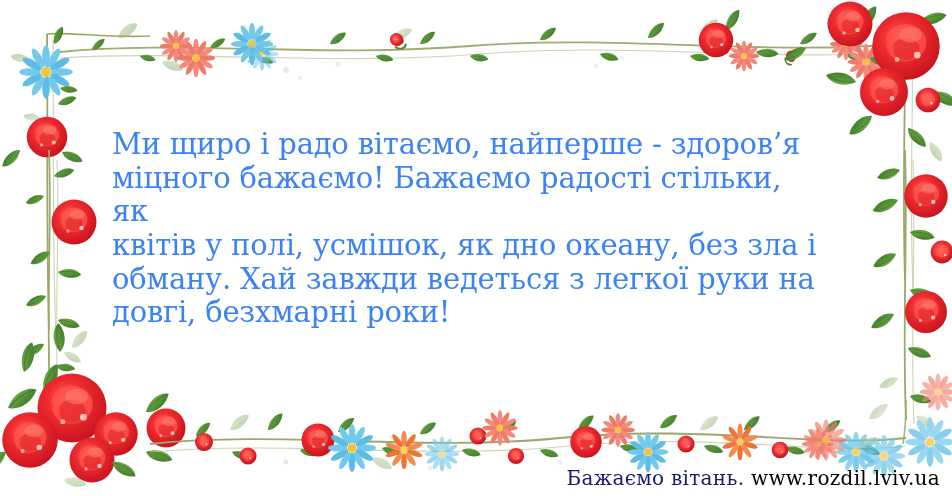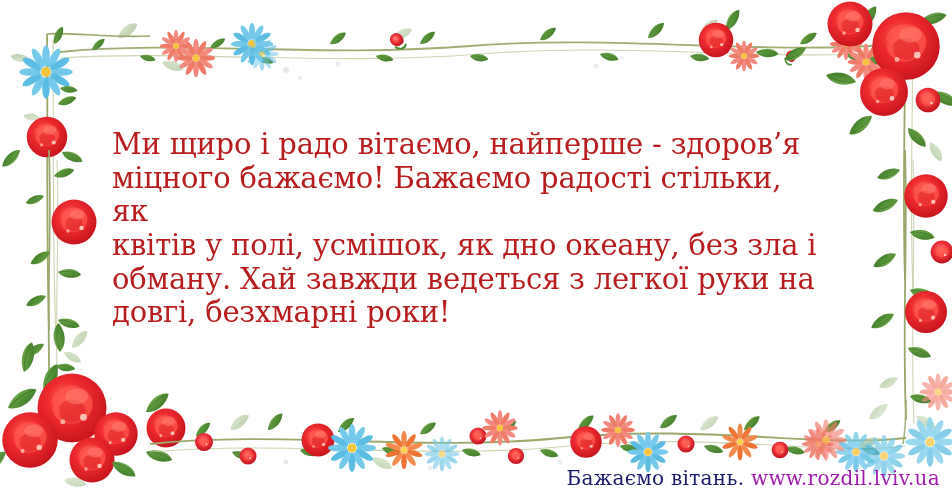--- a/index.html
+++ b/index.html
@@ -23,42 +23,42 @@
     pointer-events: none;
   }
   .deco-layer svg { display: block; }
 
   
   #greeting {
     position: absolute;
     left: 112px;
     top: 128px;
     width: 712px;
-    color: #b91c1c;
+    color: #3b82f6;
     font-family: "DejaVu Serif", serif;
     font-size: 29px;
     line-height: 1.16;
     letter-spacing: -0.2px;
     white-space: pre-line;
     font-weight: 400;
     text-rendering: optimizeLegibility;
   }
 
   
   #watermark {
     position: absolute;
     right: 12px;
     bottom: 6px;
     color: #1b1b6e;
     font-family: "DejaVu Serif", serif;
     font-size: 20px;
     letter-spacing: 0.3px;
     white-space: nowrap;
   }
-  #watermark .wm-site { color: #a21caf; }
+  #watermark .wm-site { color: #000000; }
 </style>
 </head>
 <body>
 
 <div id="card">
 
   <div class="deco-layer">
     <svg width="952" height="496" viewBox="0 0 952 496" xmlns="http://www.w3.org/2000/svg">
       <defs>
         <radialGradient id="roseG" cx="42%" cy="38%" r="66%">

